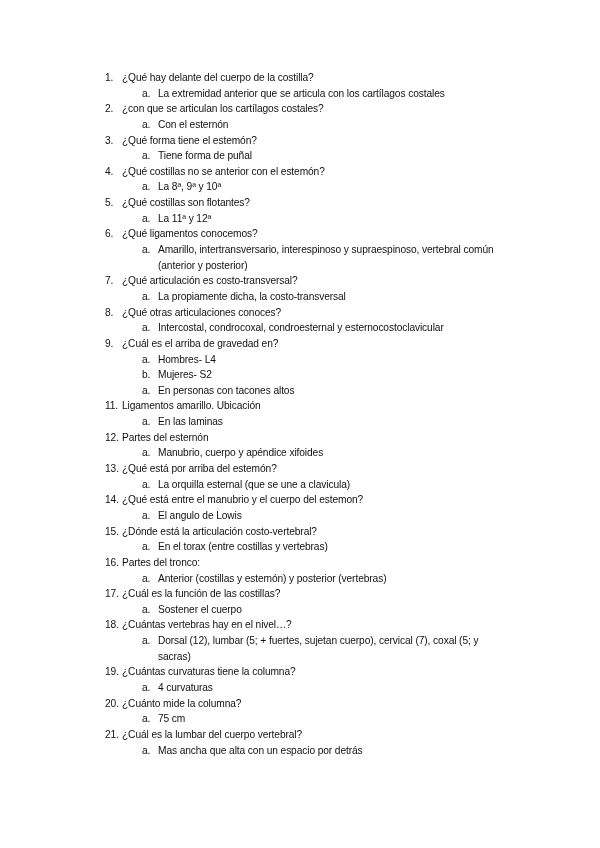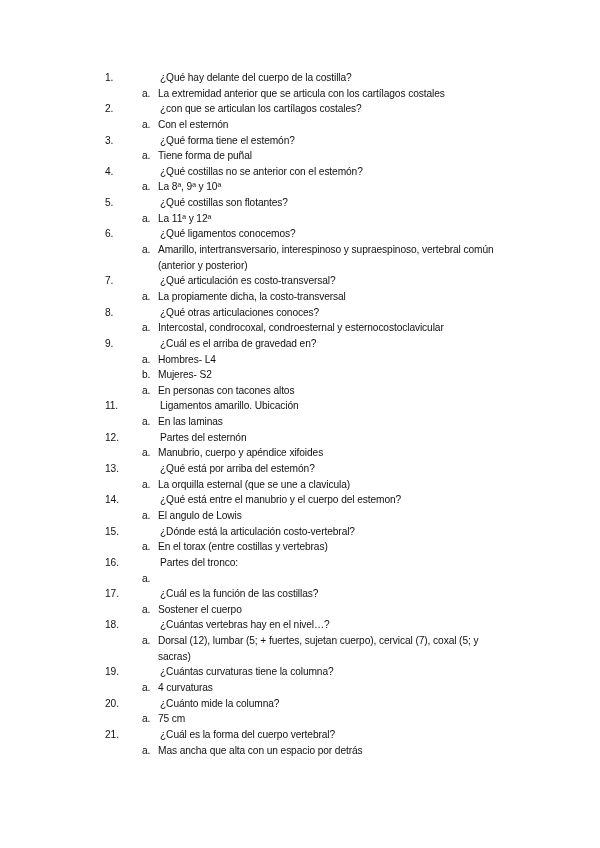--- a/index.html
+++ b/index.html
@@ -1,21 +1,21 @@
 <!DOCTYPE html>
 <html><head>
 <meta charset="utf-8">
 <style>
   html, body { margin: 0; padding: 0; background: #ffffff; }
   body { width: 600px; height: 848px; position: relative; overflow: hidden;
          font-family: "Liberation Sans", sans-serif; color: #111; }
   .page { position: absolute; left: 0; top: 70px; width: 600px; }
   .line { position: relative; height: 15.65px; font-size: 10.2px; line-height: 15.65px; white-space: nowrap; letter-spacing: -0.1px; }
   .num { position: absolute; left: 105px; }
-  .qtext { position: absolute; left: 122px; margin-left: 38px; }
+  .qtext { position: absolute; left: 122px; }
   .sub { position: absolute; left: 142px; }
   .atext { position: absolute; left: 158px; }
 </style>
 </head>
 <body>
 
 <div class="page" id="page">
     <div class="line">
       <span class="num">1.</span>
       <span class="qtext">¿Qué hay delante del cuerpo de la costilla?</span>
@@ -138,20 +138,21 @@
     <div class="line">
       <span class="sub">a.</span>
       <span class="atext">En el torax (entre costillas y vertebras)</span>
     </div>
     <div class="line">
       <span class="num">16.</span>
       <span class="qtext">Partes del tronco:</span>
     </div>
     <div class="line">
       <span class="sub">a.</span>
+      <span class="atext">Anterior (costillas y estemón) y posterior (vertebras)</span>
     </div>
     <div class="line">
       <span class="num">17.</span>
       <span class="qtext">¿Cuál es la función de las costillas?</span>
     </div>
     <div class="line">
       <span class="sub">a.</span>
       <span class="atext">Sostener el cuerpo</span>
     </div>
     <div class="line">
@@ -176,19 +177,19 @@
     <div class="line">
       <span class="num">20.</span>
       <span class="qtext">¿Cuánto mide la columna?</span>
     </div>
     <div class="line">
       <span class="sub">a.</span>
       <span class="atext">75 cm</span>
     </div>
     <div class="line">
       <span class="num">21.</span>
-      <span class="qtext">¿Cuál es la forma del cuerpo vertebral?</span>
+      <span class="qtext">¿Cuál es la lumbar del cuerpo vertebral?</span>
     </div>
     <div class="line">
       <span class="sub">a.</span>
       <span class="atext">Mas ancha que alta con un espacio por detrás</span>
     </div>
   </div>
 
 </body></html>

